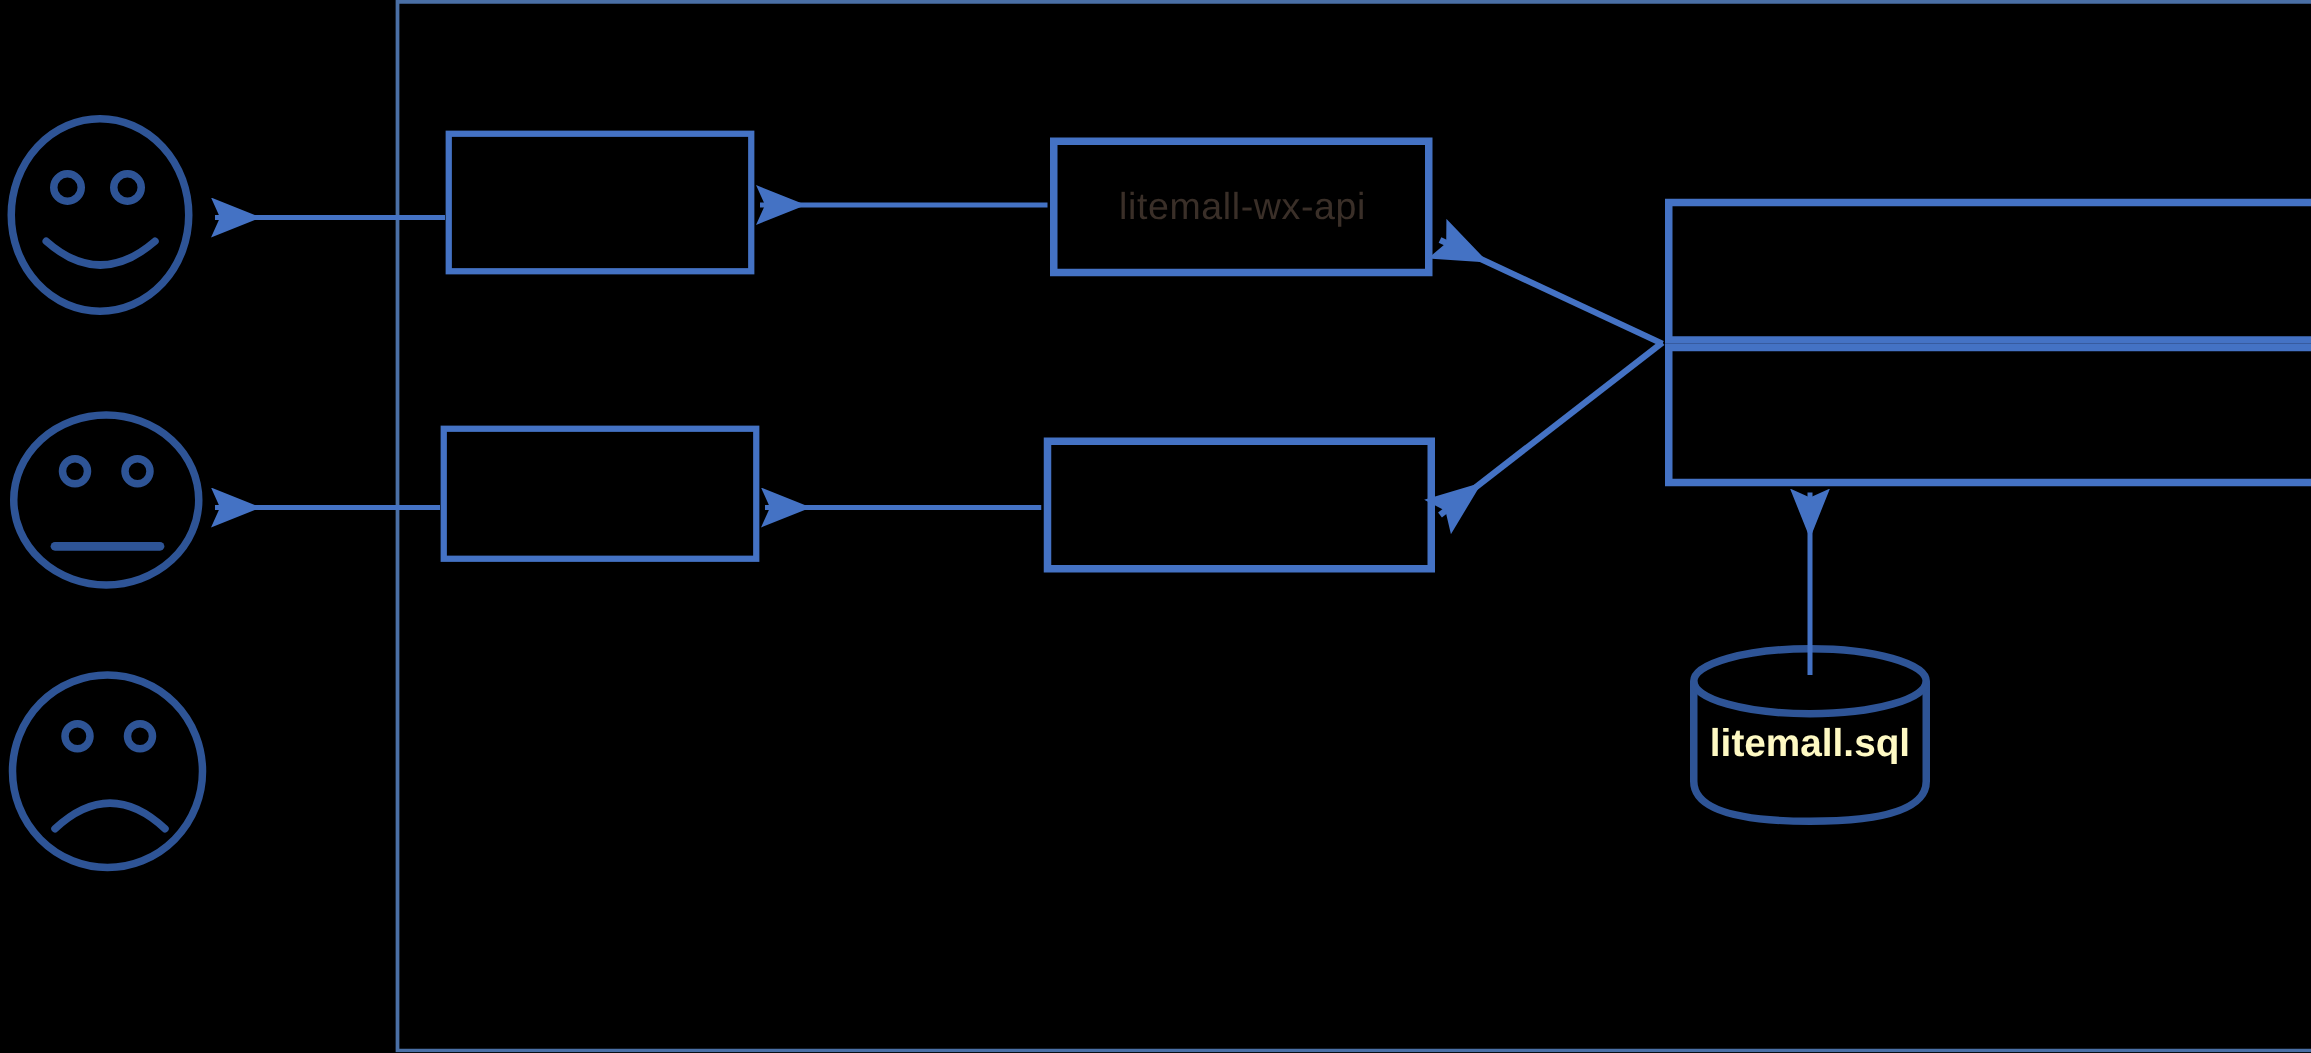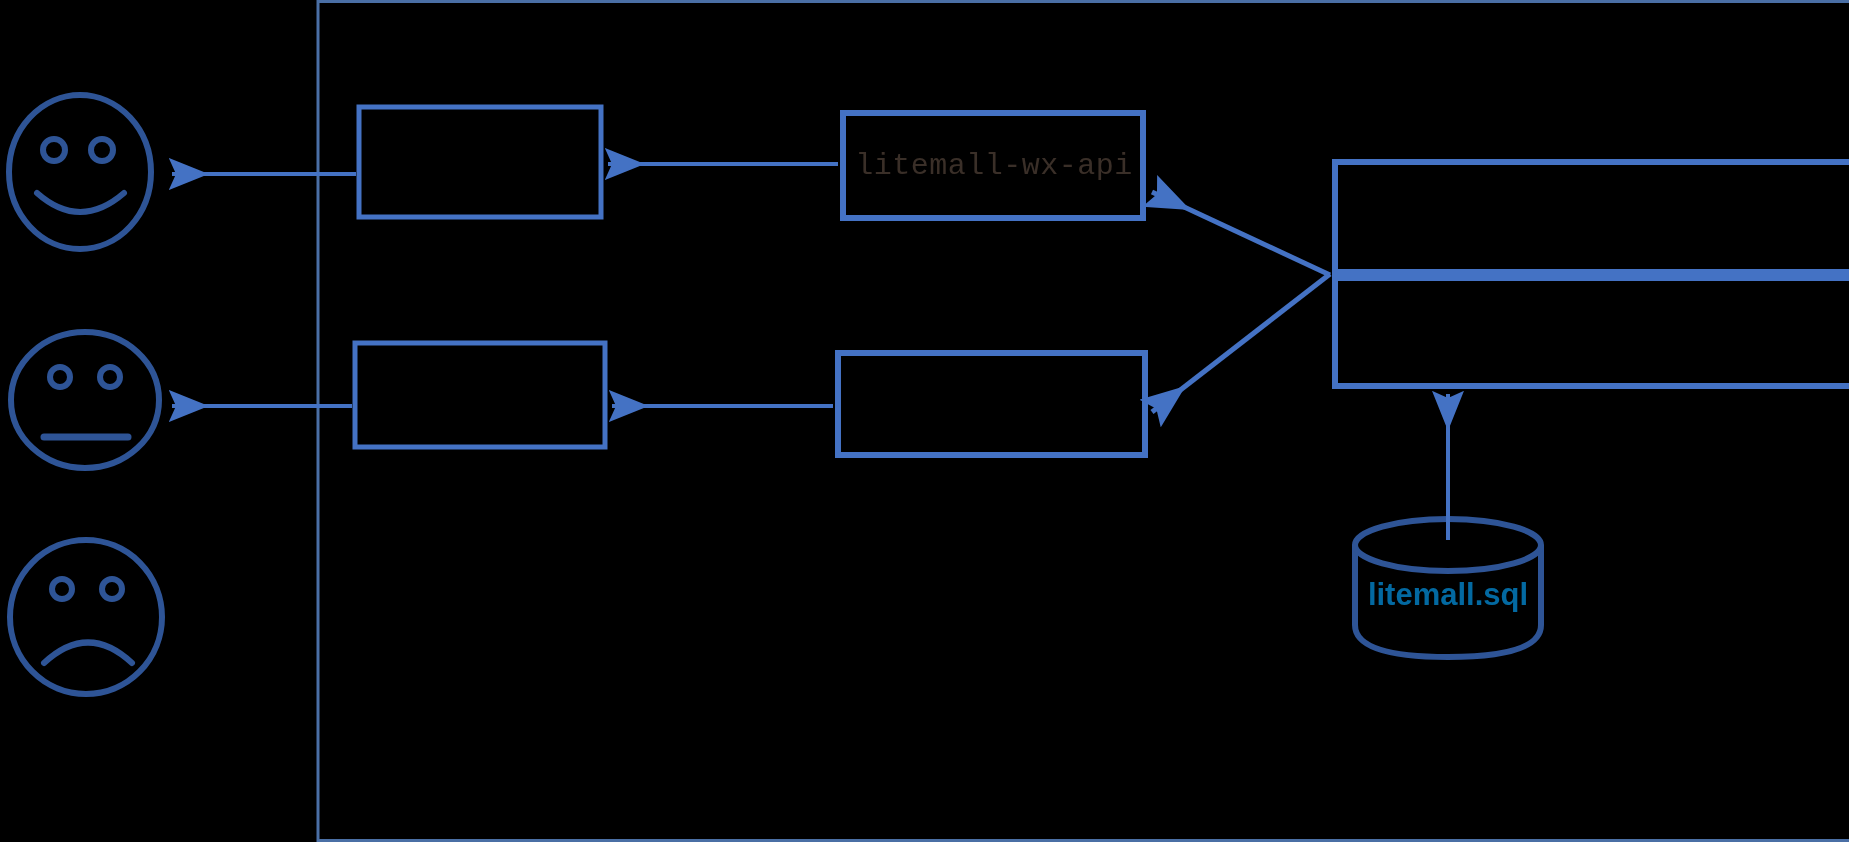--- a/index.html
+++ b/index.html
@@ -32,33 +32,33 @@
     justify-content: center;
     text-align: center;
     pointer-events: none;
   }
   .wx-api-label {
     left: 845px;
     top: 113px;
     width: 298px;
     height: 105px;
     font-size: 30px;
-    font-family: Liberation Mono, monospace;
+    font-family: Liberation Sans, sans-serif;
     font-weight: 300;
     color: #3a2f28;
     letter-spacing: 0.5px;
   }
   .db-label {
     left: 1355px;
     top: 560px;
     width: 186px;
     height: 70px;
     font-size: 31px;
     font-weight: bold;
-    color: #0369a1;
+    color: #fef9c3;
     font-family: "Liberation Sans", sans-serif;
   }
 </style>
 </head>
 <body>
 
 <div id="stage">
 
   <svg class="layer" viewBox="0 0 1849 842" xmlns="http://www.w3.org/2000/svg">
     <defs>

